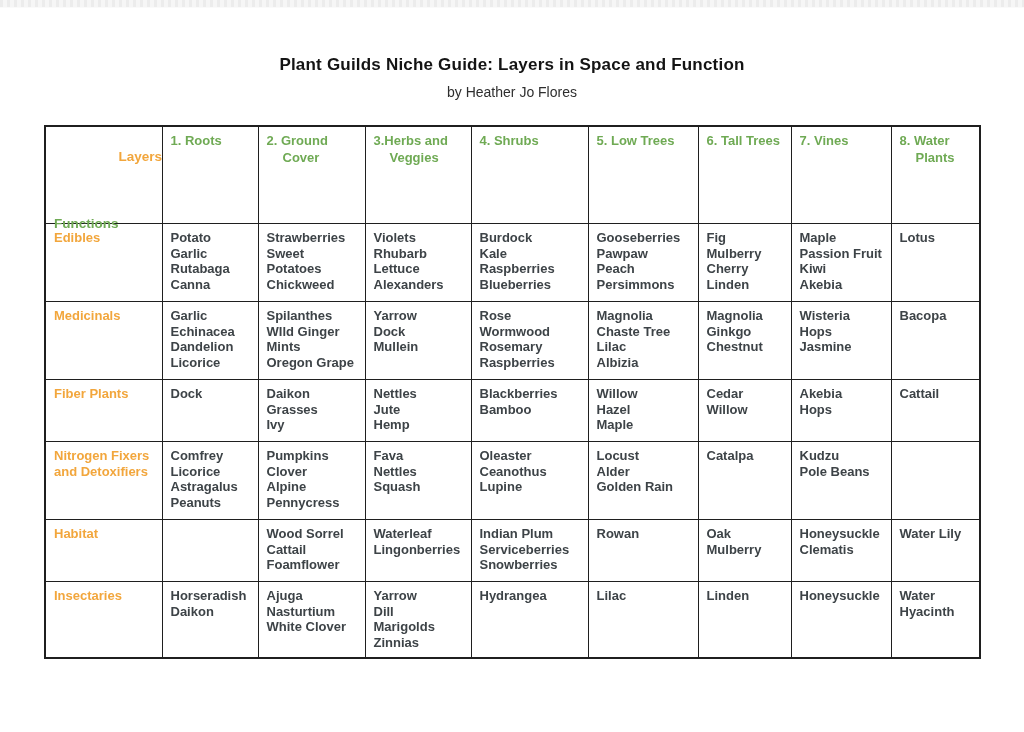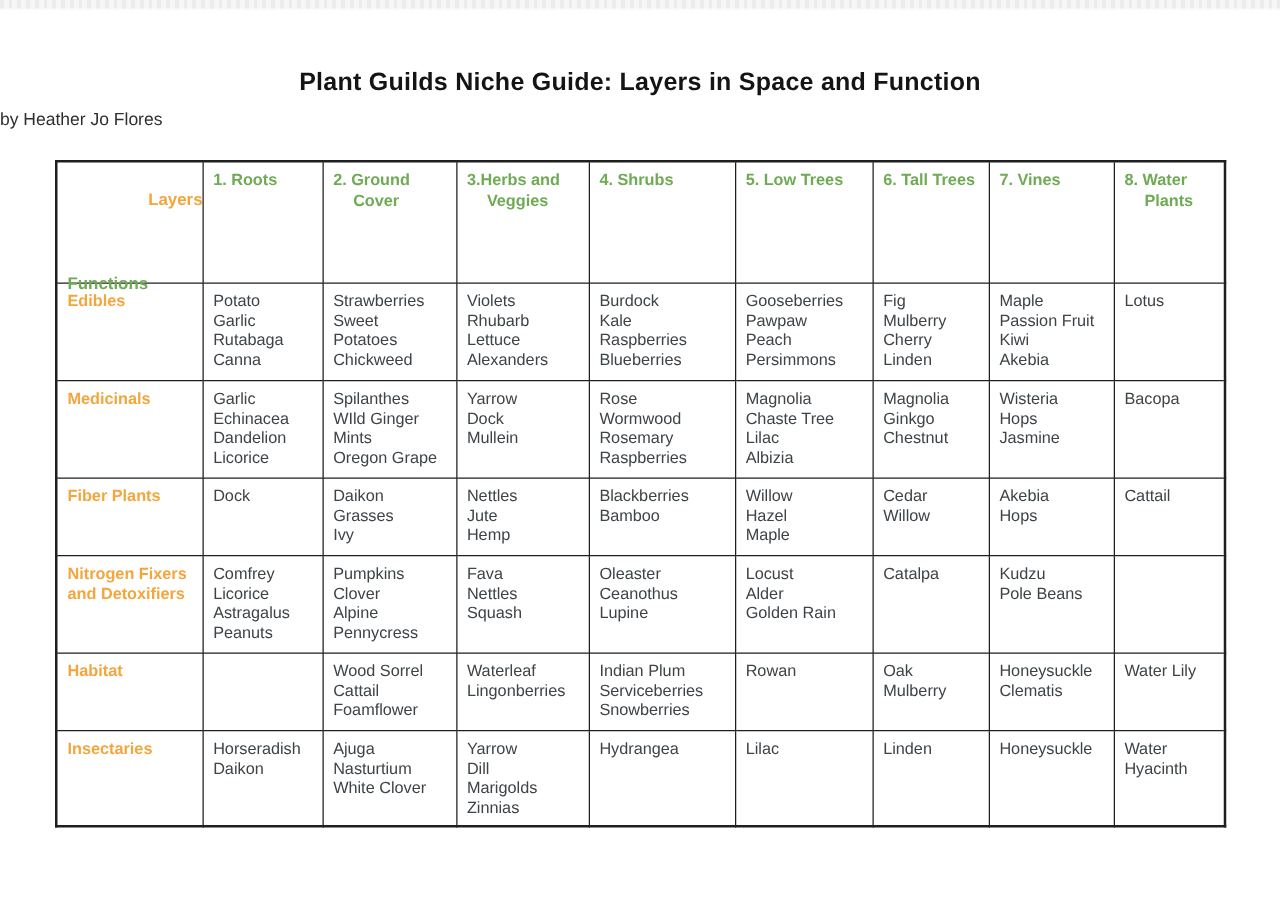--- a/index.html
+++ b/index.html
@@ -8,38 +8,38 @@
     font-family:"Liberation Sans","DejaVu Sans",sans-serif;
     -webkit-font-smoothing:antialiased;
   }
   .top-strip{
     height:7px;width:100%;
     background:repeating-linear-gradient(90deg,#ececec 0 3px,#f6f6f6 3px 7px);
     border-bottom:1px solid #fafafa;
   }
   .doc-title{
     margin:47px 0 0 0;text-align:center;
-    font-size:20px;font-weight:bold;color:#141414;letter-spacing:.2px;
+    font-size:17px;font-weight:bold;color:#141414;letter-spacing:.2px;
   }
   .doc-subtitle{
-    margin:9px 0 0 0;text-align:left;
+    margin:9px 0 0 0;text-align:center;
     font-size:14px;font-weight:normal;color:#2e2e2e;
   }
   table.guild{
     margin:25px 0 0 44px;width:935px;
     border-collapse:collapse;table-layout:fixed;
     border:2px solid var(--border,#1f1f1f);
   }
   table.guild th,table.guild td{
     border:1px solid var(--border,#1f1f1f);
     vertical-align:top;padding:6px 8px;
     font-size:13px;line-height:1.22;
     white-space:pre-line;word-wrap:break-word;
   }
-  table.guild td{color:var(--body,#3d4347);font-weight:normal;}
+  table.guild td{color:var(--body,#3d4347);font-weight:bold;}
   th.col-header{
     color:var(--green,#6faa54);font-weight:bold;text-align:left;font-size:13.5px;
     padding-left:9px;
   }
   th.col-header .hdr{display:block;padding-left:16px;text-indent:-16px;line-height:1.3;}
   th.corner{padding:6px 9px;}
   .corner-wrap{
     display:flex;flex-direction:row;justify-content:space-between;
     height:100%;min-height:52px;
   }

